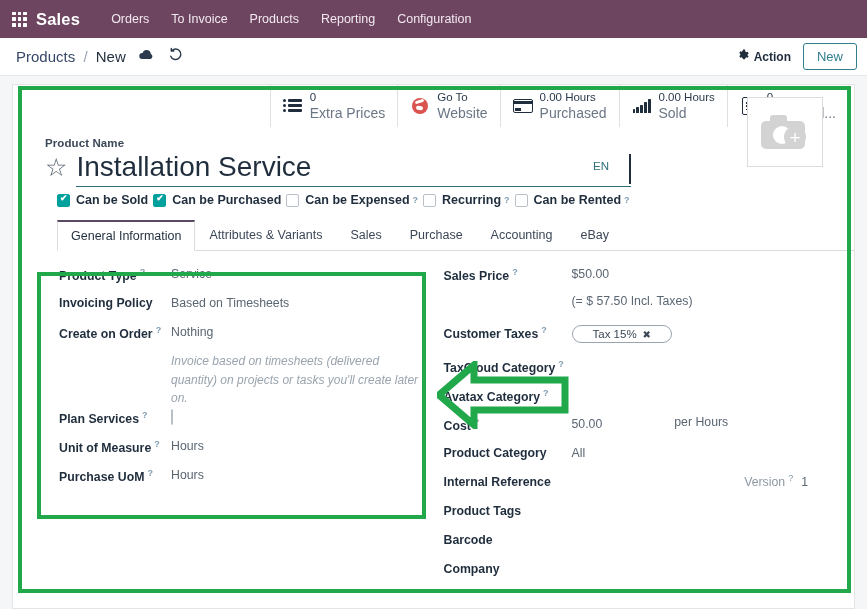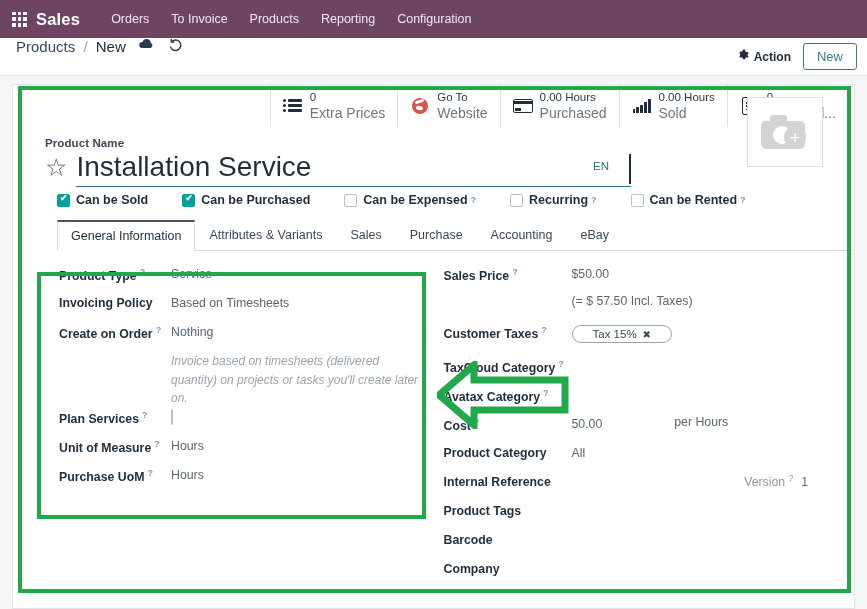--- a/index.html
+++ b/index.html
@@ -23,21 +23,21 @@
     grid-template-rows: repeat(3, 1fr); gap: 1.6px;
     margin-right: 9px; margin-left: 2px;
   }
   .apps-grid i { background: #ffffff; display: block; border-radius: .5px; }
   .brand { font-size: 16.5px; font-weight: 600; letter-spacing: .2px; margin-right: 20px; }
   .nav-item { font-size: 12.5px; color: #f2e9ef; padding: 4px 11px; white-space: nowrap; }
 
   
   .cbar {
     height: 38px; background: #ffffff; border-bottom: 1px solid #e7e7e7;
-    display: flex; padding: 0 10px 0 16px;
+    display: flex; align-items: center; padding: 0 10px 0 16px;
   }
   .crumb { font-size: 15px; color: #374767; }
   .crumb .sep { color: #9aa4b4; margin: 0 4px; }
   .crumb .cur { color: #1f2d3d; }
   .cloud-ico { margin-left: 13px; font-size: 13px; color: #2b3a4d; }
   .undo-ico { margin-left: 14px; font-size: 16px; color: #2b3a4d; }
   .cbar-right { margin-left: auto; display: flex; align-items: center; }
   .action-btn { font-size: 12px; color: #1f2d3d; font-weight: 600; display: flex; align-items: center; margin-right: 12px; }
   .action-btn .gear { margin-right: 5px; font-size: 12px; }
   .new-btn {
@@ -108,21 +108,21 @@
     display: flex; align-items: center; justify-content: center;
   }
   .cam { position: relative; width: 48px; height: 34px; }
   .cam-body { position: absolute; left: 0; top: 6px; width: 44px; height: 28px; background: #d3d3d3; border-radius: 5px; }
   .cam-hump { position: absolute; left: 9px; top: 0px; width: 17px; height: 9px; background: #d3d3d3; border-radius: 3px 3px 0 0; }
   .cam-lens { position: absolute; left: 12px; top: 11px; width: 18px; height: 18px; background: #ffffff; border-radius: 50%; }
   .cam-plus { position: absolute; left: 23px; top: 11px; width: 22px; height: 22px; border-radius: 50%; background: #d3d3d3;
               display:flex; align-items:center; justify-content:center; color:#fff; font-size:19px; line-height:1; font-weight:300;}
 
   
-  .chk-row { display: flex; align-items: center; padding: 6px 0 0 44px; gap: 34px; }
+  .chk-row { display: flex; align-items: center; padding: 6px 0 0 44px; gap: 5px; }
   .chk { display: flex; align-items: center; font-size: 12.5px; color: #1f2d3d; font-weight: 600; }
   .box { width: 13px; height: 13px; border: 1px solid #b9c0c7; border-radius: 2px; margin-right: 6px; background: #fff; flex: none; }
   .box.on { background: #00a09d; border-color: #00a09d; position: relative; }
   .box.on::after { content: "✔"; color: #fff; font-size: 9px; position: absolute; left: 2px; top: -1.5px; }
   .qm { color: #7f9bb0; font-size: 9px; margin-left: 3px; vertical-align: super; }
 
   
   .tabs { display: flex; margin: 12px 0 0 44px; border-bottom: 1px solid #dcdcdc; }
   .tab {
     font-size: 12.5px; color: #3c4858; padding: 7px 13px;

